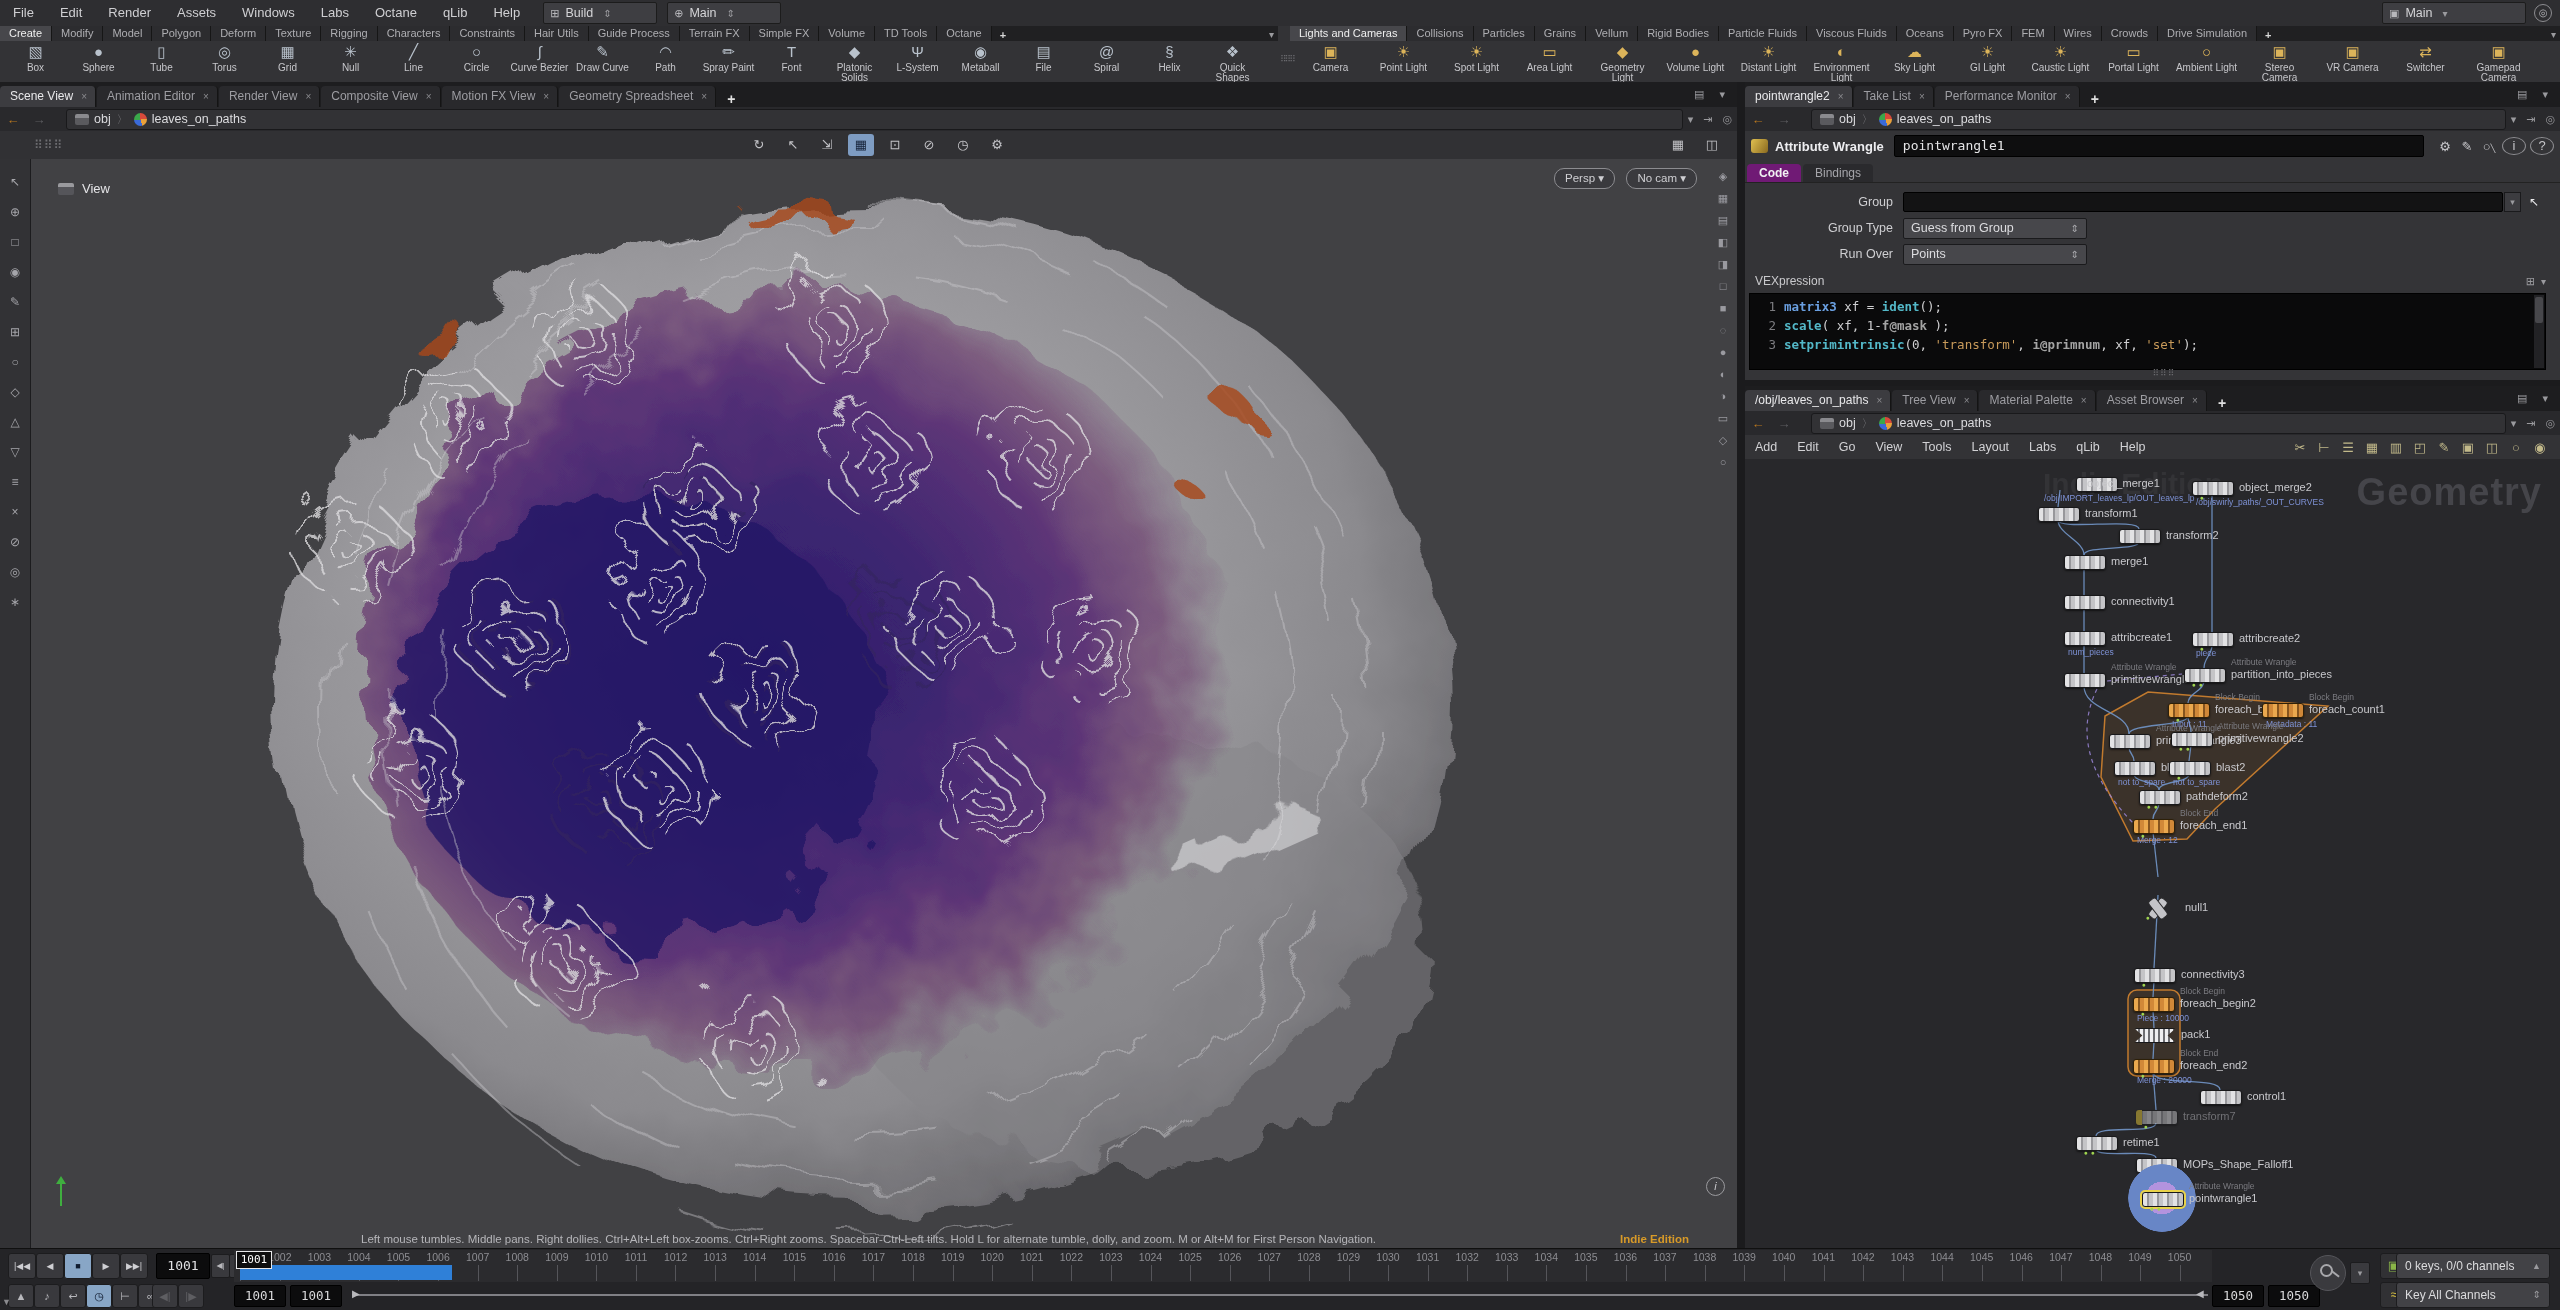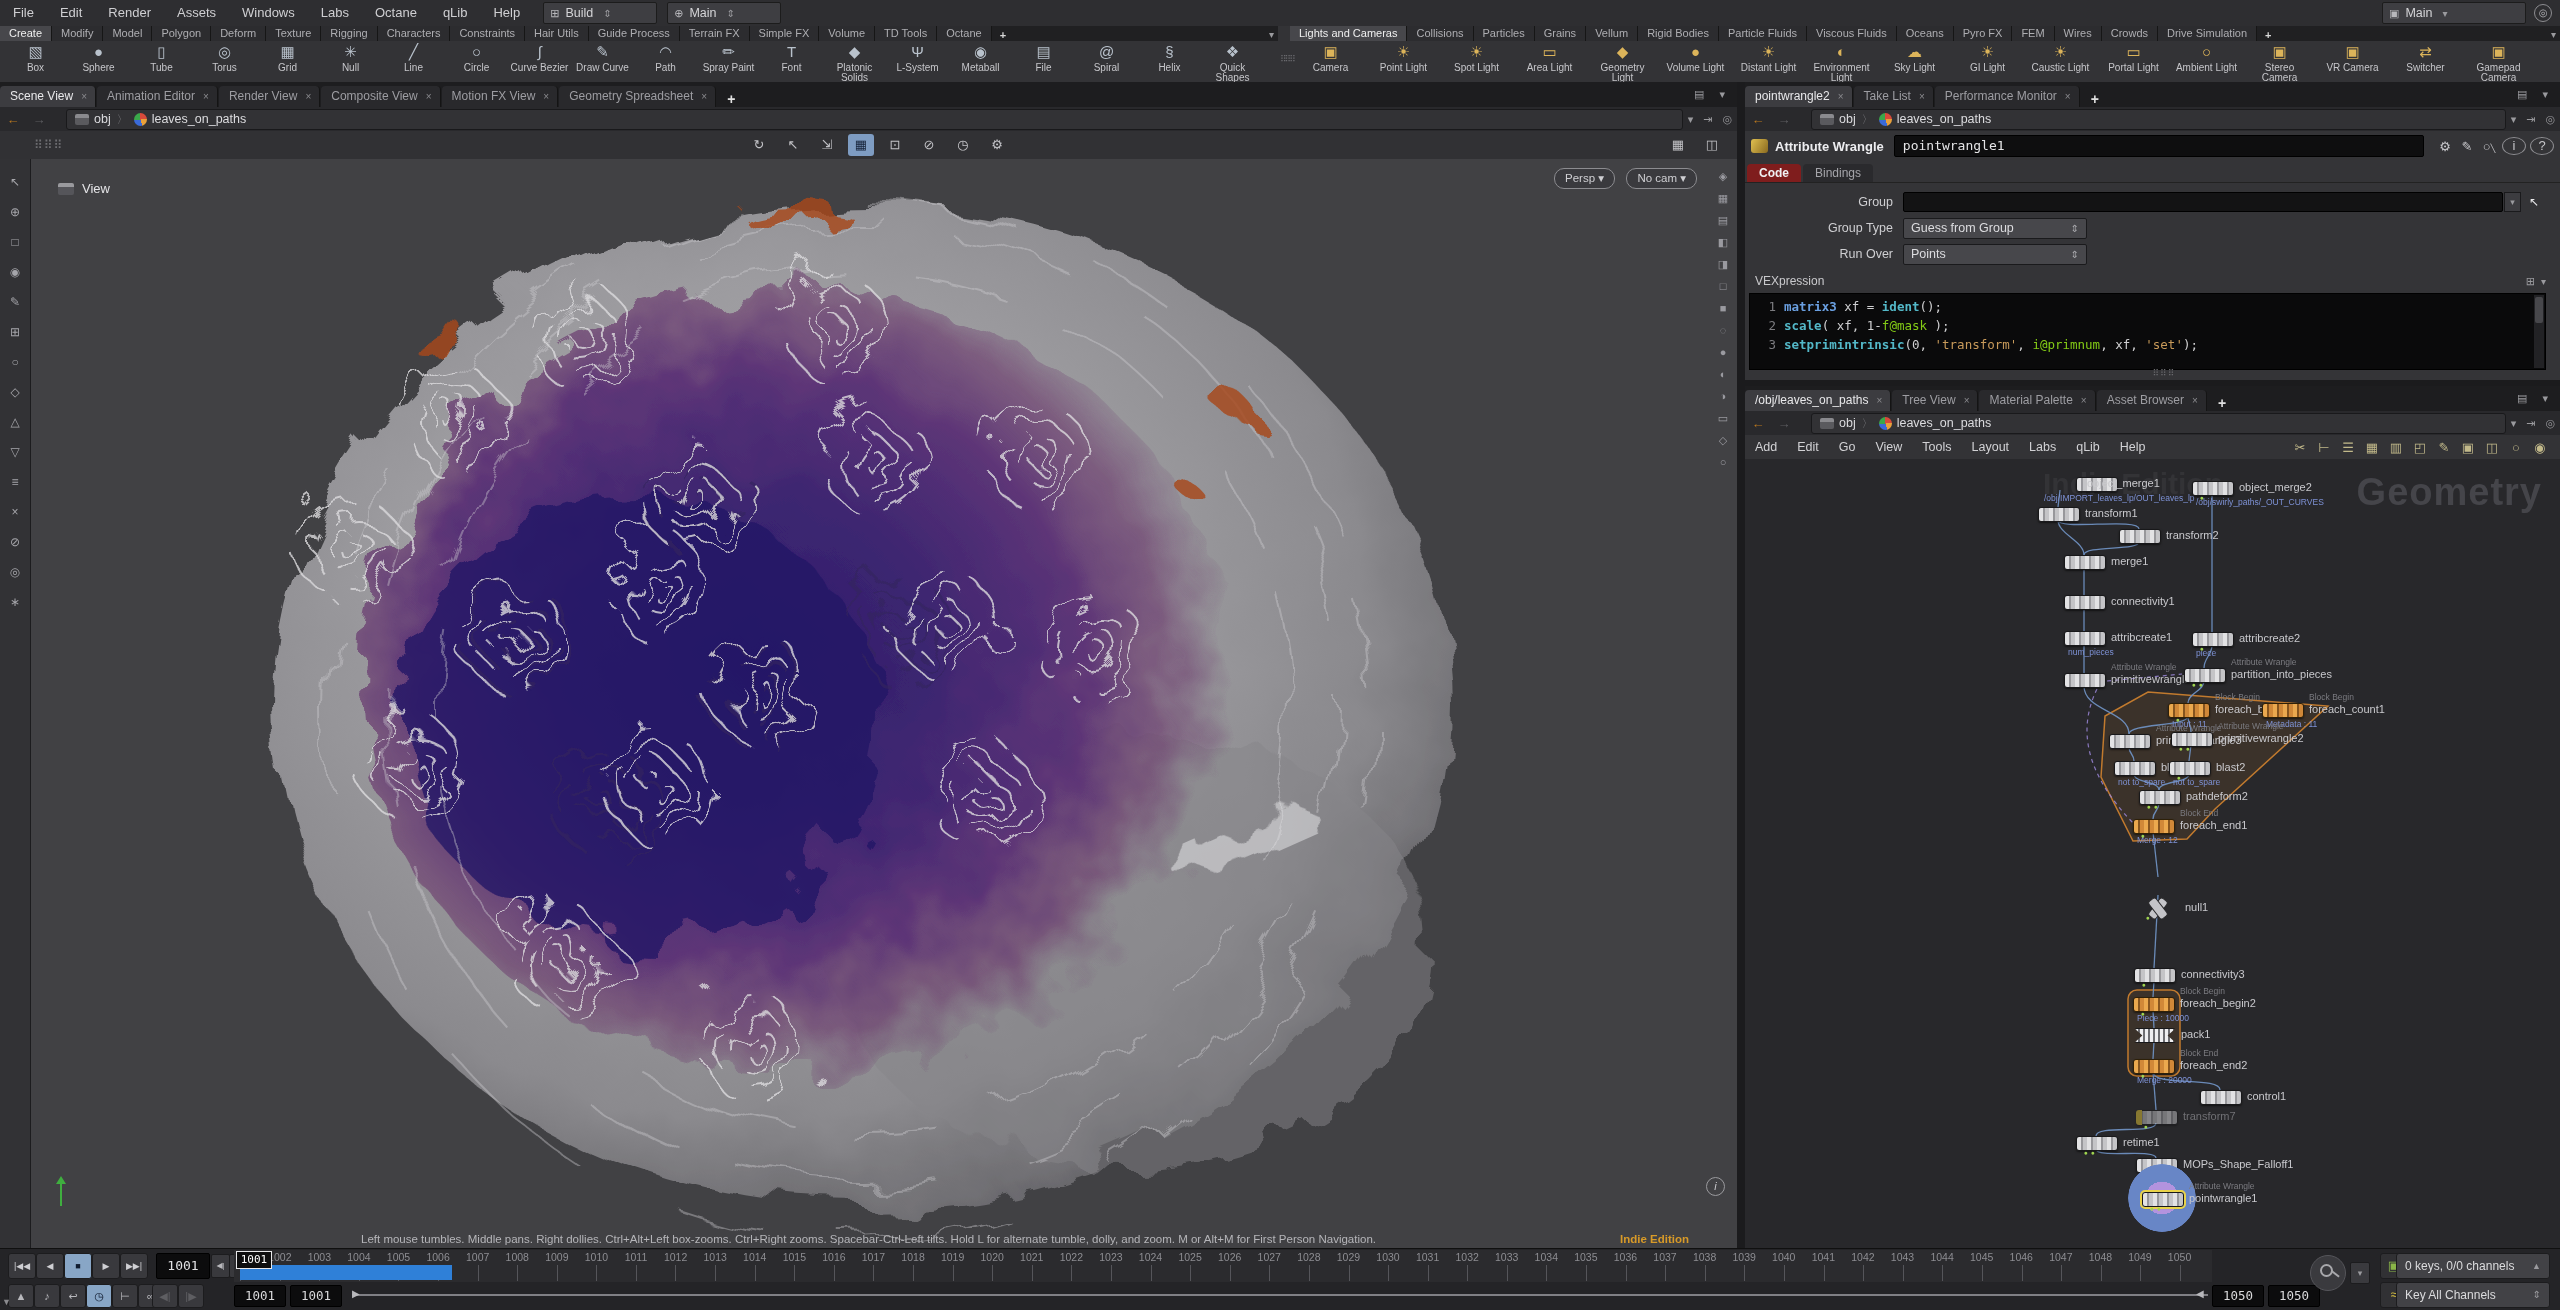--- a/index.html
+++ b/index.html
@@ -90,36 +90,36 @@
   #parampath{left:1745px;top:107px;width:815px}
   #parampane{position:absolute;left:1745px;top:131px;width:815px;height:249px;background:#343437;border-bottom:6px solid #1b1b1d}
   #phead{display:flex;align-items:center;height:30px;padding-left:6px}
   #phead .nico{width:17px;height:14px;background:linear-gradient(120deg,#e0c050,#8a6a20);border-radius:3px;margin-right:7px}
   #phead .ntype{font-weight:bold;font-size:13px;color:#ededf0;white-space:nowrap}
   #phead .nname{flex:1;height:20px;background:#0e0e0f;border:1px solid #000;border-radius:2px;margin:0 10px;
                 font-size:13px;color:#e4e4e6;padding:0 8px;line-height:20px;font-family:"DejaVu Sans Mono",monospace}
   #phead .hico{width:22px;color:#c6c6ca;font-size:13px;text-align:center}
   #psubtabs{display:flex;height:21px;border-bottom:1px solid #222;padding-left:2px;align-items:flex-end;font-size:12px}
   .subtab{padding:2px 12px;background:#2a2a2d;color:#a5a5aa;border-radius:4px 4px 0 0;margin-right:2px}
-  .subtab.active{background:#7f1d1d;color:#f0f0f2;font-weight:bold}
+  .subtab.active{background:#701a75;color:#f0f0f2;font-weight:bold}
   .prow{display:flex;align-items:center;height:26px;font-size:12.5px}
   .plabel{width:148px;text-align:right;color:#cfcfd2;margin-right:10px}
   .pinput{width:598px;height:18px;background:#131314;border:1px solid #000;border-radius:2px}
   .pinput-drop{width:15px;height:18px;background:#3c3c40;border:1px solid #1a1a1c;color:#9a9a9e;font-size:9px;text-align:center;line-height:18px;margin-left:1px}
   .parrow{color:#e8e8ea;font-size:12px;margin-left:8px}
   .pselect{display:flex;align-items:center;height:19px;background:#47474b;border:1px solid #1a1a1c;border-radius:2px;width:168px;padding:0 7px;color:#dddde0}
   .pselect .spin{margin-left:auto;color:#a8a8ac;font-size:10px}
   #vexrow{display:flex;align-items:center;height:20px;font-size:12px;color:#c9c9cc;padding-left:10px;margin-top:4px}
   #vexrow .vr-ic{margin-left:auto;color:#9a9a9e;font-size:11px;padding-right:6px}
   #vexrow .vr-ic2{color:#9a9a9e;font-size:10px;padding-right:14px}
   #vexcode{position:relative;margin:2px 14px 0 4px;height:72px;background:#0a0a0b;border:1px solid #000;
            font-family:"DejaVu Sans Mono",monospace;font-size:12.5px;line-height:19px;padding:3px 0 0 0;overflow:hidden}
   .cline{white-space:pre}
   .lnum{display:inline-block;width:26px;text-align:right;color:#7c7c80;margin-right:8px}
-  .kw{color:#6a9fe0;font-weight:bold}.fn{color:#53b8c8;font-weight:bold}.at{color:#84cc16;font-weight:normal}
+  .kw{color:#6a9fe0;font-weight:bold}.fn{color:#53b8c8;font-weight:bold}.at{color:#a3a3a3;font-weight:bold}
   .st{color:#c89a5a}.pl{color:#cfcfd1}
   #vexscroll{position:absolute;right:1px;top:1px;bottom:1px;width:10px;background:#222225}
   #vexscroll .thumb{position:absolute;top:2px;left:1px;width:8px;height:26px;background:#47474b;border-radius:2px}
   #pgrip{position:absolute;left:50%;bottom:2px;color:#6a6a6e;font-size:9px;letter-spacing:1px}
   
   #nettabs{left:1745px;top:386px;width:815px}
   #netpath{left:1745px;top:411px;width:815px}
   #netmenu{position:absolute;left:1745px;top:435px;width:815px;height:24px;background:#333336;border-bottom:1px solid #151515;
            display:flex;align-items:center;font-size:12.5px;color:#d2d2d5}
   #netmenu .nm{padding:0 10px}

